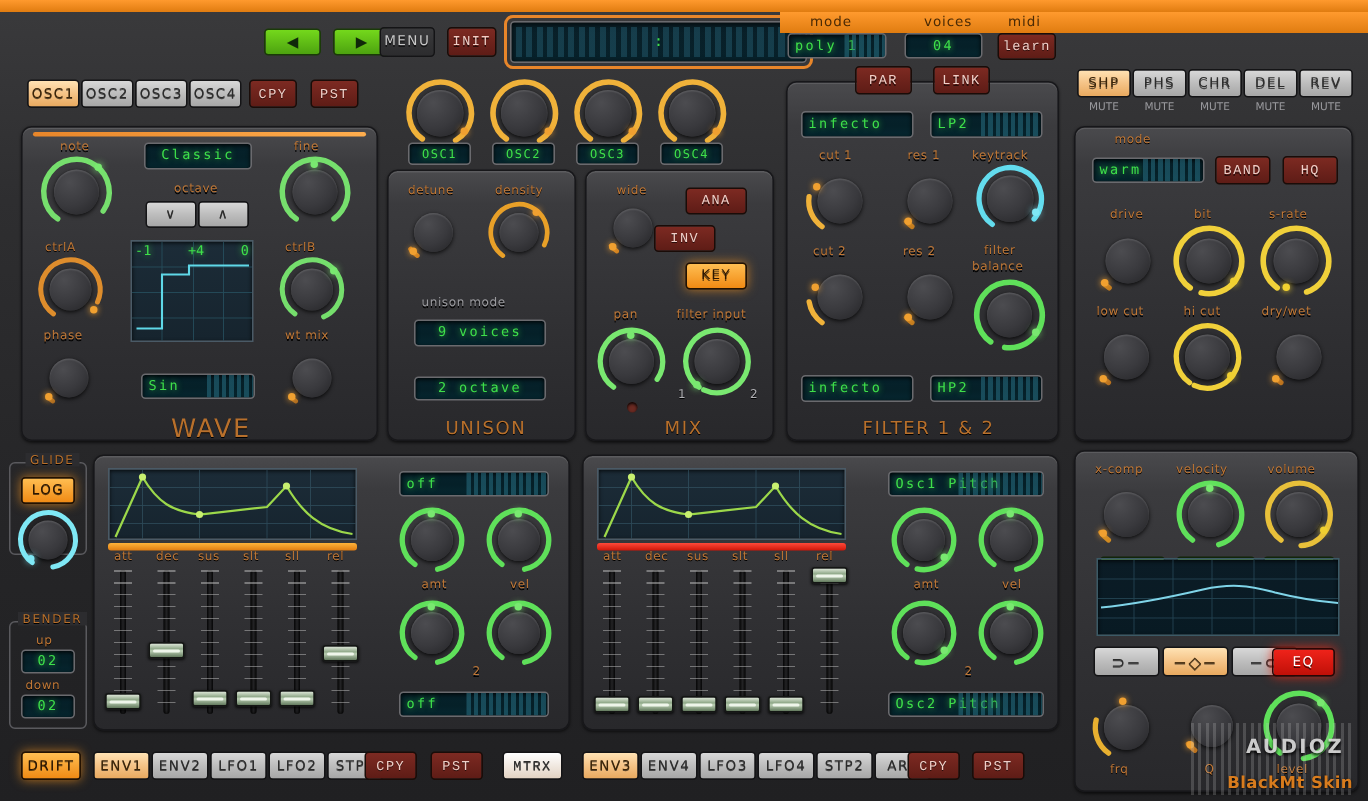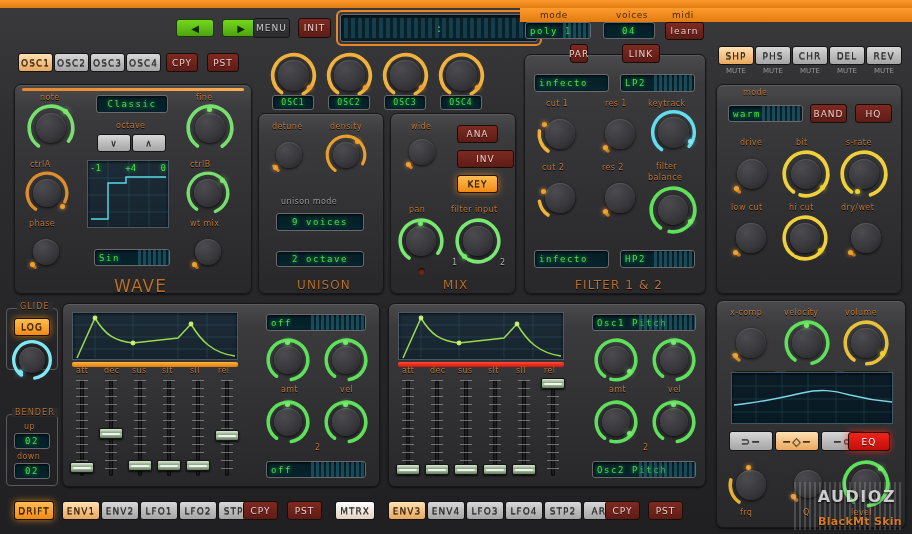--- a/index.html
+++ b/index.html
@@ -78,37 +78,37 @@
   .btn.greydk {
     background: linear-gradient(180deg,#3a3a3c 0%, #2c2c2e 100%);
     color:#c9c9c9; border:1px solid #141416;
   }
   .btn.active {
     background: linear-gradient(180deg,#ffe2b4 0%, #f5c488 48%, #e8a95f 100%);
     color:#3a2408; border:1px solid #141416;
   }
   .btn.red {
     background: linear-gradient(180deg,#7d2a22 0%, #5e1c16 100%);
-    color:#f0cfc8; border:1px solid #1a0c08;
+    color:#f0cfc8; border:1px solid #1a0c08;font-family:Liberation Mono, monospace;
   }
   .btn.redhot {
     background: linear-gradient(180deg,#f0231a 0%, #c01008 100%);
     color:#fff; border:1px solid #2a0604;
     box-shadow:0 0 7px rgba(240,40,20,.85);
   }
   .btn.orangehot {
     background: linear-gradient(180deg,#ffbe52 0%, #f08a14 100%);
     color:#2a1500; border:1px solid #241200;
     box-shadow:0 0 7px rgba(250,150,30,.7);
   }
   .btn.greenon {
     background: linear-gradient(180deg,#7fd23c 0%, #4f9c1c 100%);
     color:#173206; border:1px solid #12250a;
   }
-  .btn.white { background:linear-gradient(180deg,#fff 0%, #e2d2c2 100%); color:#2b2b2b; border:1px solid #141416; }
+  .btn.white { background:linear-gradient(180deg,#fff 0%, #e2d2c2 100%); color:#2b2b2b; border:1px solid #141416;font-family:Liberation Mono, monospace; }
   
   #topbar { position:absolute; left:0; top:0; width:912px; height:8px;
     background: linear-gradient(180deg,#ff9a2e 0%, #e07c10 100%); }
   .orangeframe { position:absolute; border:2px solid #e8862a; border-radius:6px; }
   
   #preset {
     position:absolute; left:24px; top:17px; width:216px; height:22px;
     background: linear-gradient(180deg,#08252e 0%, #062630 100%);
     border:1px solid #6a6a6e; border-radius:3px; display:flex; align-items:center;
     box-shadow: inset 0 1px 3px rgba(0,0,0,.9);
@@ -194,21 +194,21 @@
   .envbar { position:absolute; height:5px; border-radius:2px; }
   
   #eqdisp {
     position:absolute; left:731px; top:372px; width:162px; height:52px;
     background: linear-gradient(180deg,#0b1c26 0%, #081a23 100%);
     border:1px solid #3c5a66; overflow:hidden;
     box-shadow: inset 0 1px 3px rgba(0,0,0,.85);
   }
   
   .wm { position:absolute; font-family:"DejaVu Sans",sans-serif; pointer-events:none; }
-  #wm-audioz { right:16px; bottom:28px; color:#d8d8d8; font-size:16px; font-weight:bold;
+  #wm-audioz { right:16px; bottom:28px; color:#d8d8d8; font-size:13px; font-weight:bold;
     letter-spacing:1.5px; text-shadow:0 1px 2px #000; opacity:.92; }
   #wm-skin { right:10px; bottom:6px; color:#d87c1e; font-size:11px; font-weight:bold;
     letter-spacing:.3px; text-shadow:0 1px 2px #000; }
   #wm-bars { position:absolute; right:8px; bottom:4px; width:110px; height:48px;
     background: repeating-linear-gradient(90deg, rgba(200,200,200,.22) 0 2px, transparent 2px 5px);
     pointer-events:none; }
   .small-lbl { position:absolute; color:#9a9a9e; font-size:7px; }
 </style>
 </head>
 <body>
@@ -406,21 +406,21 @@
   <div class="panel" style="left:390px;top:113px;width:126px;height:181px"></div>
   <div class="k-label" style="left:411px;top:122px">wide</div>
   <div class="knob orange" style="left:401px;top:131px;width:42px;height:42px">
     <svg class="glowarc" viewBox="0 0 44 44">
       <circle cx="22" cy="22" r="18" fill="none" stroke="#d08020" stroke-width="3" stroke-dasharray="5 110" stroke-linecap="round" transform="rotate(125 22 22)"></circle>
     </svg>
     <div class="cap"></div>
     <div class="dot" style="left:5px;bottom:6px"></div>
   </div>
   <div class="btn red" style="left:457px;top:125px;width:41px;height:18px">ANA</div>
-  <div class="btn red" style="left:457px;top:150px;width:57px;height:18px">INV</div>
+  <div class="btn red" style="left:436px;top:150px;width:41px;height:18px">INV</div>
   <div class="btn orangehot" style="left:457px;top:175px;width:41px;height:18px">KEY</div>
 
   <div class="k-label" style="left:409px;top:205px">pan</div>
   <div class="knob green" style="left:398px;top:218px;width:46px;height:46px">
     <svg class="glowarc" viewBox="0 0 48 48">
       <circle cx="24" cy="24" r="20" fill="none" stroke="#79e870" stroke-width="3.4" stroke-dasharray="94 132" stroke-linecap="round" transform="rotate(125 24 24)"></circle>
     </svg>
     <div class="cap"></div>
     <div class="dot" style="left:20px;top:3px"></div>
   </div>
@@ -432,21 +432,21 @@
       <circle cx="24" cy="24" r="20" fill="none" stroke="#79e870" stroke-width="3.4" stroke-dasharray="122 104" stroke-linecap="round" transform="rotate(125 24 24)"></circle>
     </svg>
     <div class="cap"></div>
     <div class="dot" style="left:7px;bottom:5px"></div>
   </div>
   <div class="k-label" style="left:452px;top:258px;color:#b0b0b4">1</div>
   <div class="k-label" style="left:500px;top:258px;color:#b0b0b4">2</div>
   <div class="sec-label" style="left:443px;top:278px">MIX</div>
 
   <div class="panel" style="left:524px;top:54px;width:182px;height:240px"></div>
-  <div class="btn red" style="left:570px;top:44px;width:18px;height:19px">PAR</div>
+  <div class="btn red" style="left:570px;top:44px;width:38px;height:19px">PAR</div>
   <div class="btn red" style="left:622px;top:44px;width:38px;height:19px">LINK</div>
 
   <div class="lcd nobars" style="left:534px;top:74px;width:75px;height:18px">infecto</div>
   <div class="lcd" style="left:620px;top:74px;width:75px;height:18px">LP2</div>
 
   <div class="k-label" style="left:546px;top:99px">cut 1</div>
   <div class="knob orange" style="left:537px;top:111px;width:46px;height:46px">
     <svg class="glowarc" viewBox="0 0 48 48">
       <circle cx="24" cy="24" r="20" fill="none" stroke="#f0b23a" stroke-width="3.4" stroke-dasharray="22 104" stroke-linecap="round" transform="rotate(125 24 24)"></circle>
     </svg>

